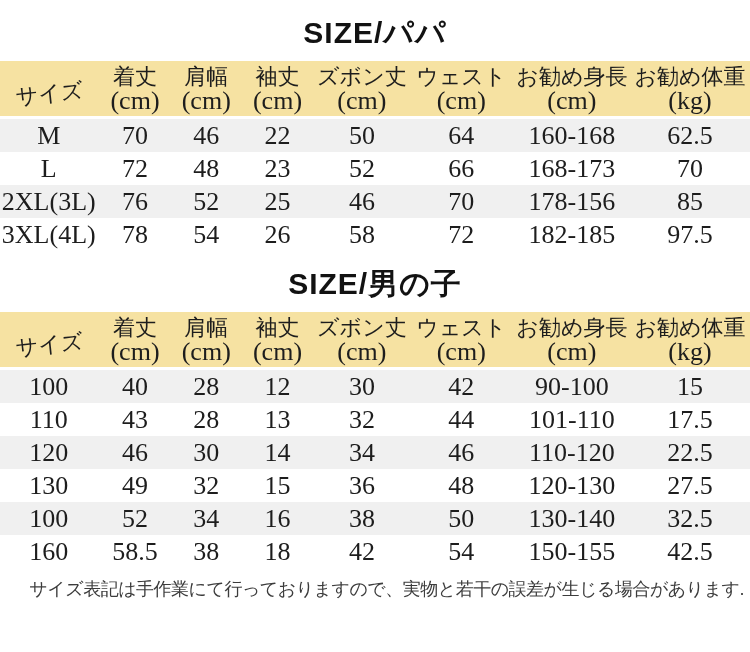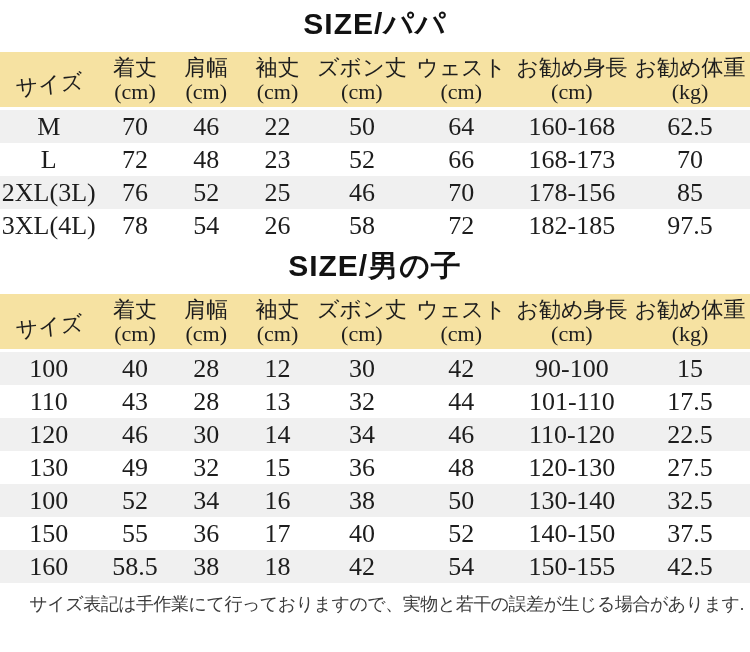--- a/index.html
+++ b/index.html
@@ -12,20 +12,21 @@
   }
   .size-title {
     font-family:"Liberation Sans","DejaVu Sans",sans-serif;
     font-weight:700;
     font-size:30px;
     letter-spacing:1px;
     text-align:center;
     color:#121212;
     height:52px;
     line-height:48px;
+    margin-top:9px;
   }
   table {
     width:750px;
     border-collapse:collapse;
     table-layout:fixed;
   }
   col.c1 { width:13%; }
   col.c2 { width:10%; }
   col.c3 { width:9%; }
   col.c4 { width:10%; }
@@ -35,21 +36,21 @@
   col.c8 { width:16%; }
   thead th {
     background:#f6e2a2;
     font-weight:normal;
     text-align:center;
     vertical-align:middle;
     border-bottom:3px solid #ffffff;
     padding:3px 0 3px 0;
   }
   .h-label { font-size:22px; line-height:25px; white-space:nowrap; }
-  .h-unit  { font-size:22px; line-height:24px; white-space:nowrap; }
+  .h-unit  { font-size:26px; line-height:24px; white-space:nowrap; }
   .tilt    { display:inline-block; transform:rotate(-6deg); padding-top:10px; }
   tbody td {
     text-align:center;
     font-size:26px;
     height:33px;
     line-height:33px;
     padding:0;
     white-space:nowrap;
   }
   tbody tr:nth-child(odd) { background:#f0f0f0; }
@@ -249,30 +250,20 @@
           <td>100</td>
           <td>52</td>
           <td>34</td>
           <td>16</td>
           <td>38</td>
           <td>50</td>
           <td>130-140</td>
           <td>32.5</td>
         </tr>
         <tr>
-          <td>150</td>
-          <td>55</td>
-          <td>36</td>
-          <td>17</td>
-          <td>40</td>
-          <td>52</td>
-          <td>140-150</td>
-          <td>37.5</td>
-        </tr>
-        <tr>
           <td>160</td>
           <td>58.5</td>
           <td>38</td>
           <td>18</td>
           <td>42</td>
           <td>54</td>
           <td>150-155</td>
           <td>42.5</td>
         </tr>
       </tbody>

